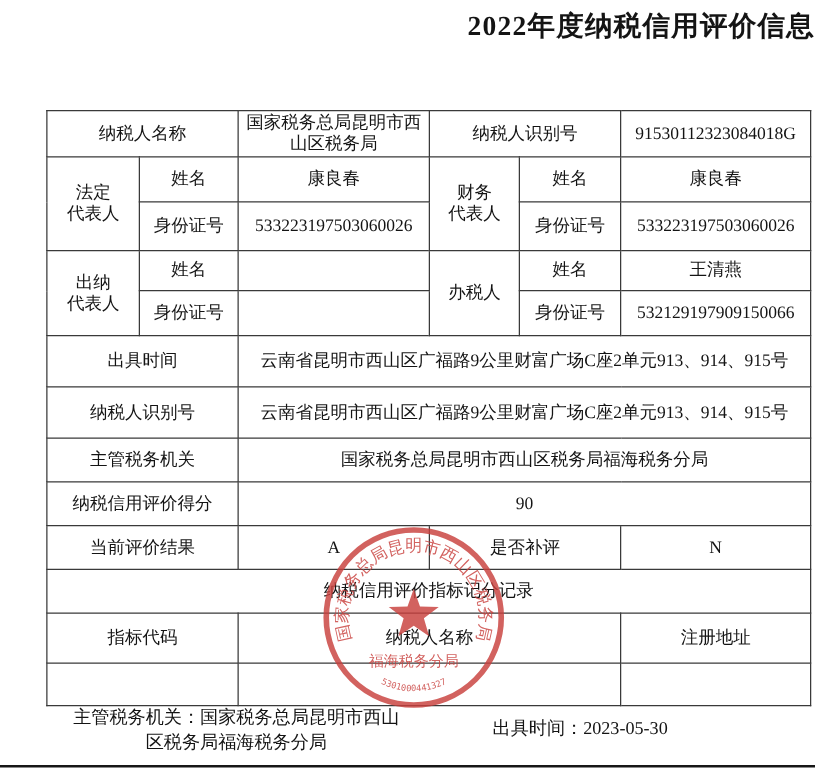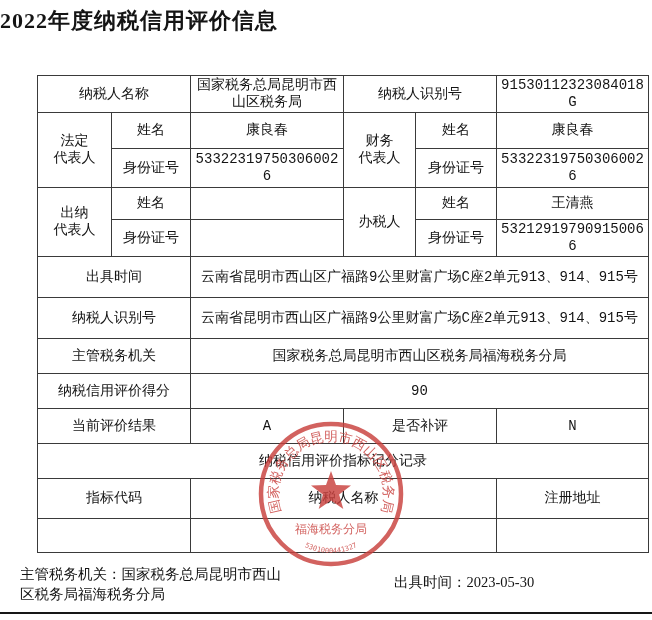--- a/index.html
+++ b/index.html
@@ -3,36 +3,36 @@
 <meta charset="utf-8">
 <style>
   html,body{margin:0;padding:0;}
   body{
     width:652px;height:620px;position:relative;background:#ffffff;
     font-family:"Liberation Serif","DejaVu Serif",serif;color:#141414;
     overflow:hidden;
   }
   .title{
     position:absolute;top:6px;left:0;width:652px;margin:0;
-    text-align:left;font-size:22px;font-weight:bold;letter-spacing:1px;
+    text-align:right;font-size:22px;font-weight:bold;letter-spacing:1px;
   }
   table.info-table{
-    position:absolute;left:37px;top:75px;width:611px;
-    border-collapse:collapse;table-layout:fixed;font-family:Liberation Mono, monospace;
+    position:absolute;left:37px;top:88px;width:611px;
+    border-collapse:collapse;table-layout:fixed;
   }
   .info-table td{
     border:1px solid #3a3a3a;text-align:center;vertical-align:middle;
     font-size:14px;line-height:1.22;padding:1px 4px;
     white-space:pre-line;word-break:break-all;
   }
   .seal{position:absolute;left:253px;top:416px;width:156px;height:156px;pointer-events:none;}
   .footer{position:absolute;left:0;top:562px;width:652px;font-size:14.5px;}
   .footer-authority{
-    position:absolute;left:20px;top:3px;width:302px;
-    white-space:pre-line;line-height:1.35;
+    position:absolute;left:38px;top:3px;width:302px;
+    text-align:center;white-space:pre-line;line-height:1.35;
   }
   .footer-date{position:absolute;left:394px;top:11px;white-space:nowrap;font-family:Liberation Serif, serif;}
   .bottom-rule{position:absolute;left:0;top:612px;width:652px;height:2px;background:#161616;}
 </style>
 </head>
 <body>
 
 <div class="page">
 
   <h1 class="title">2022年度纳税信用评价信息</h1>

